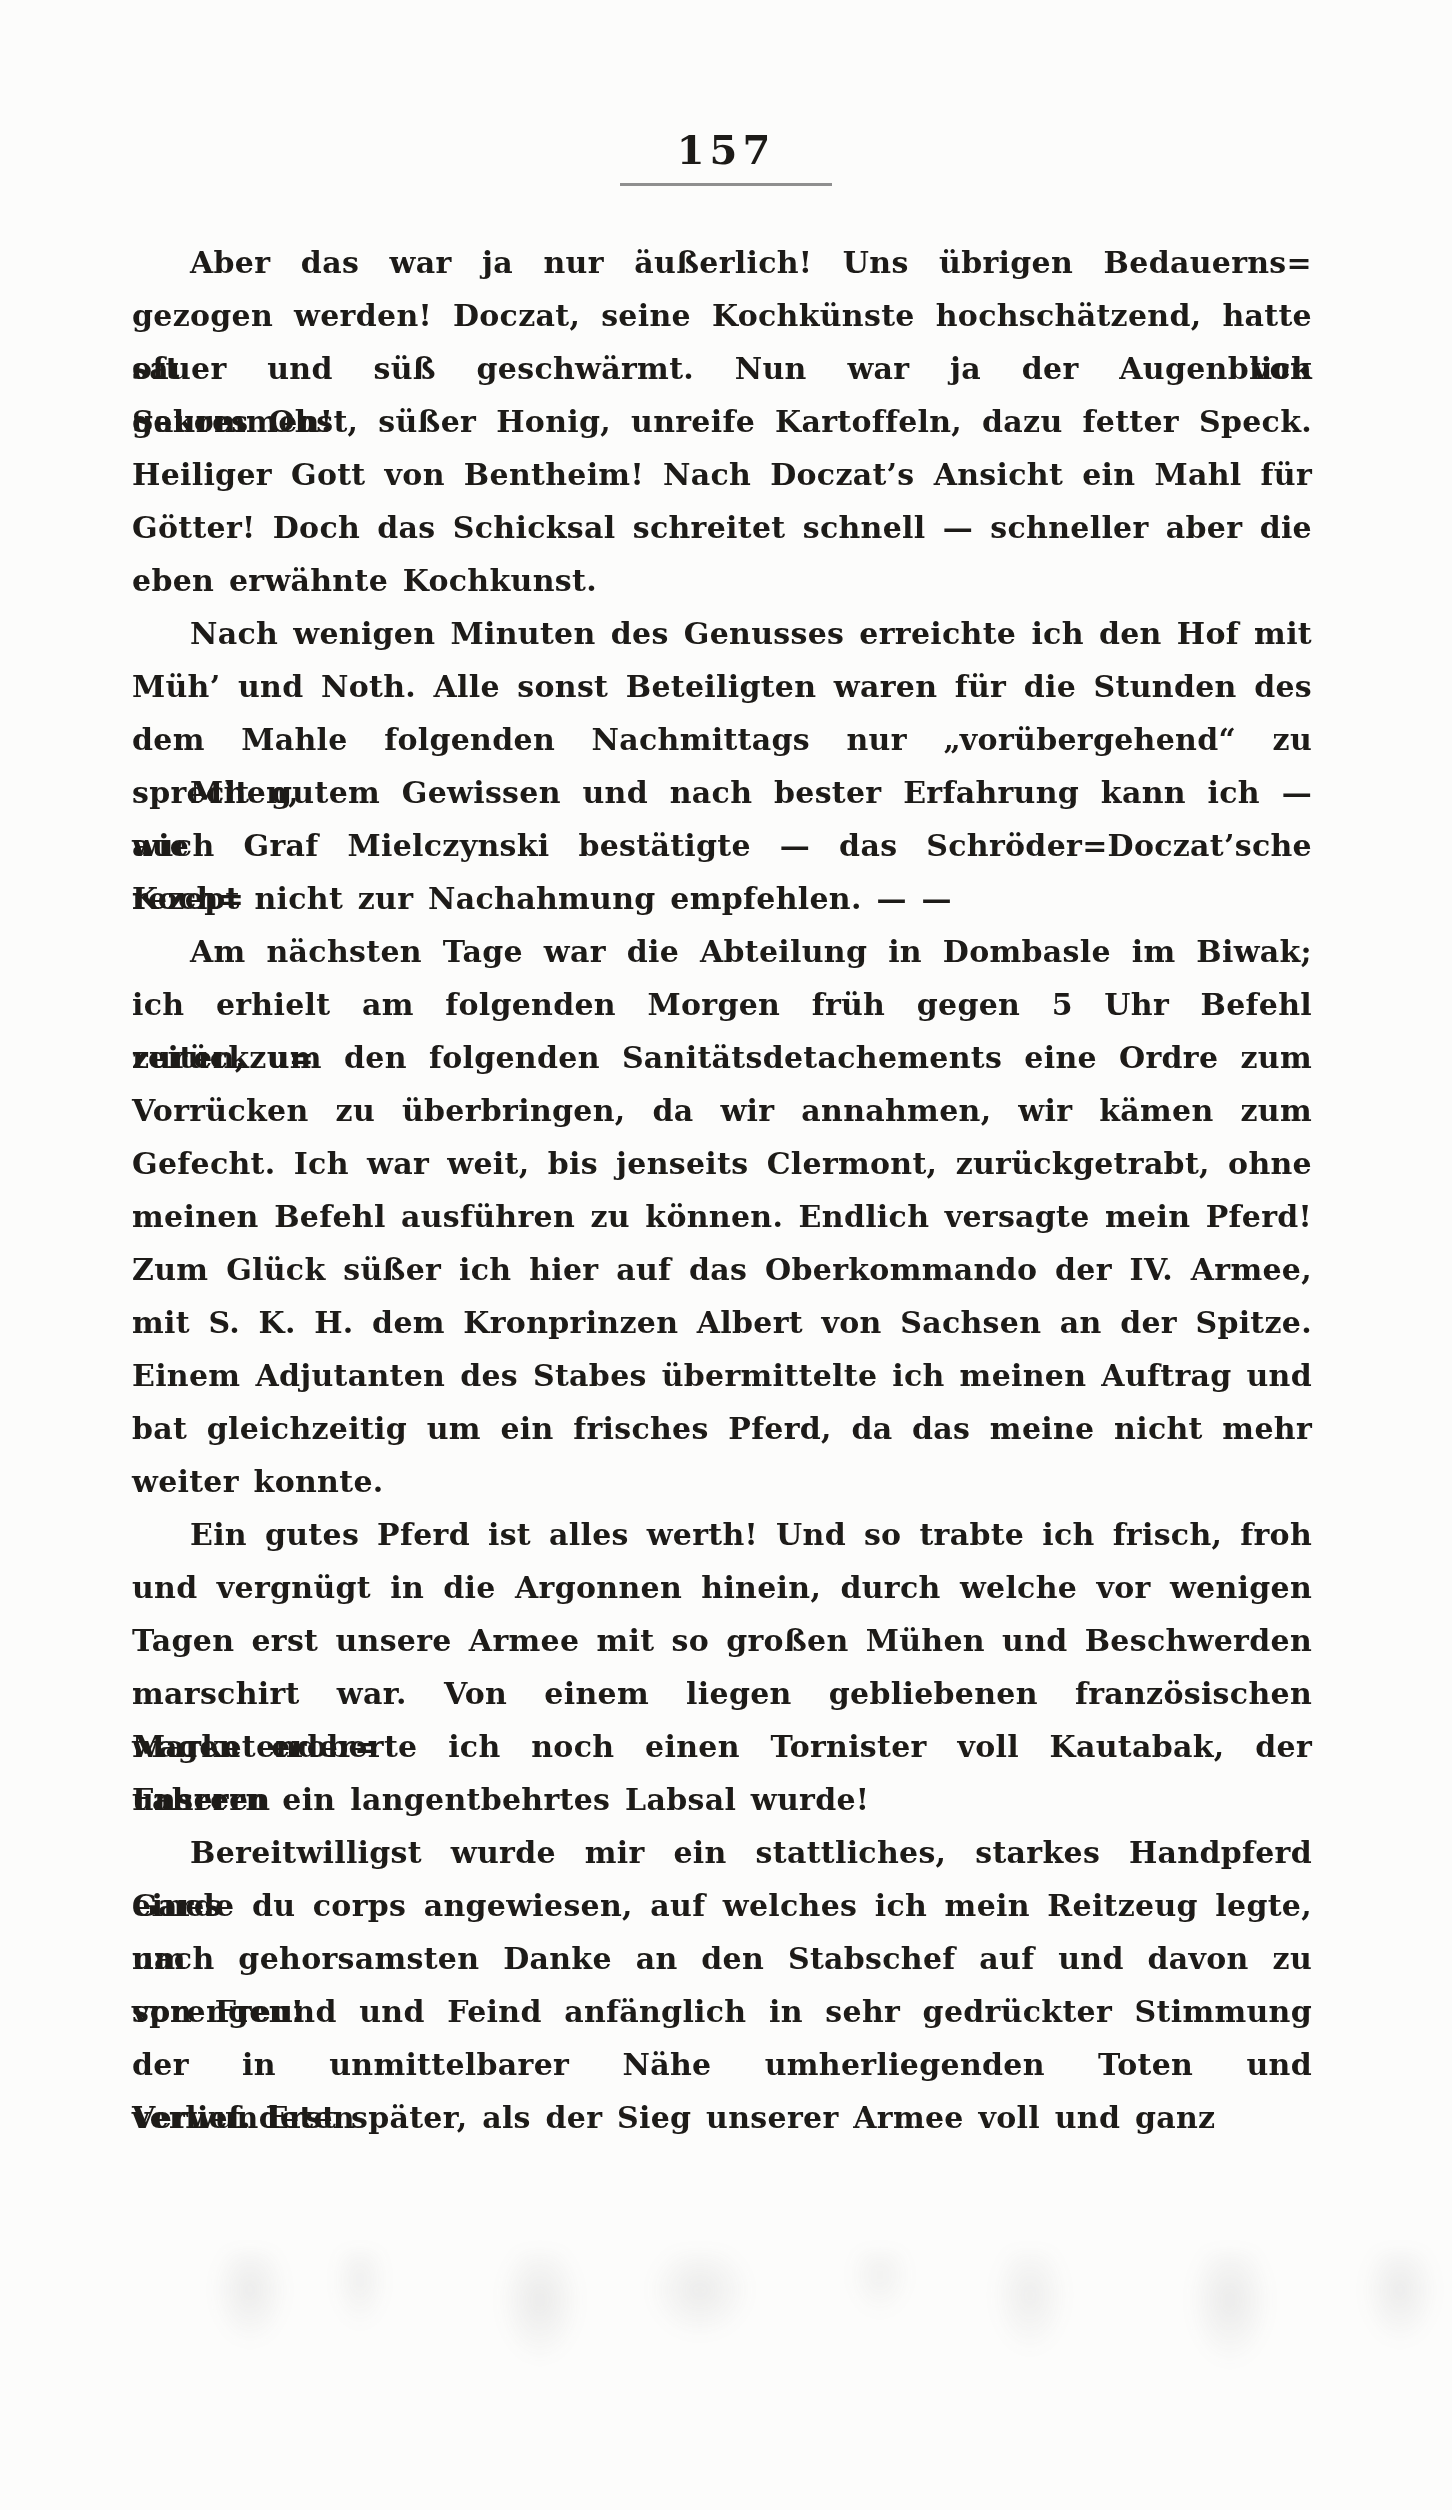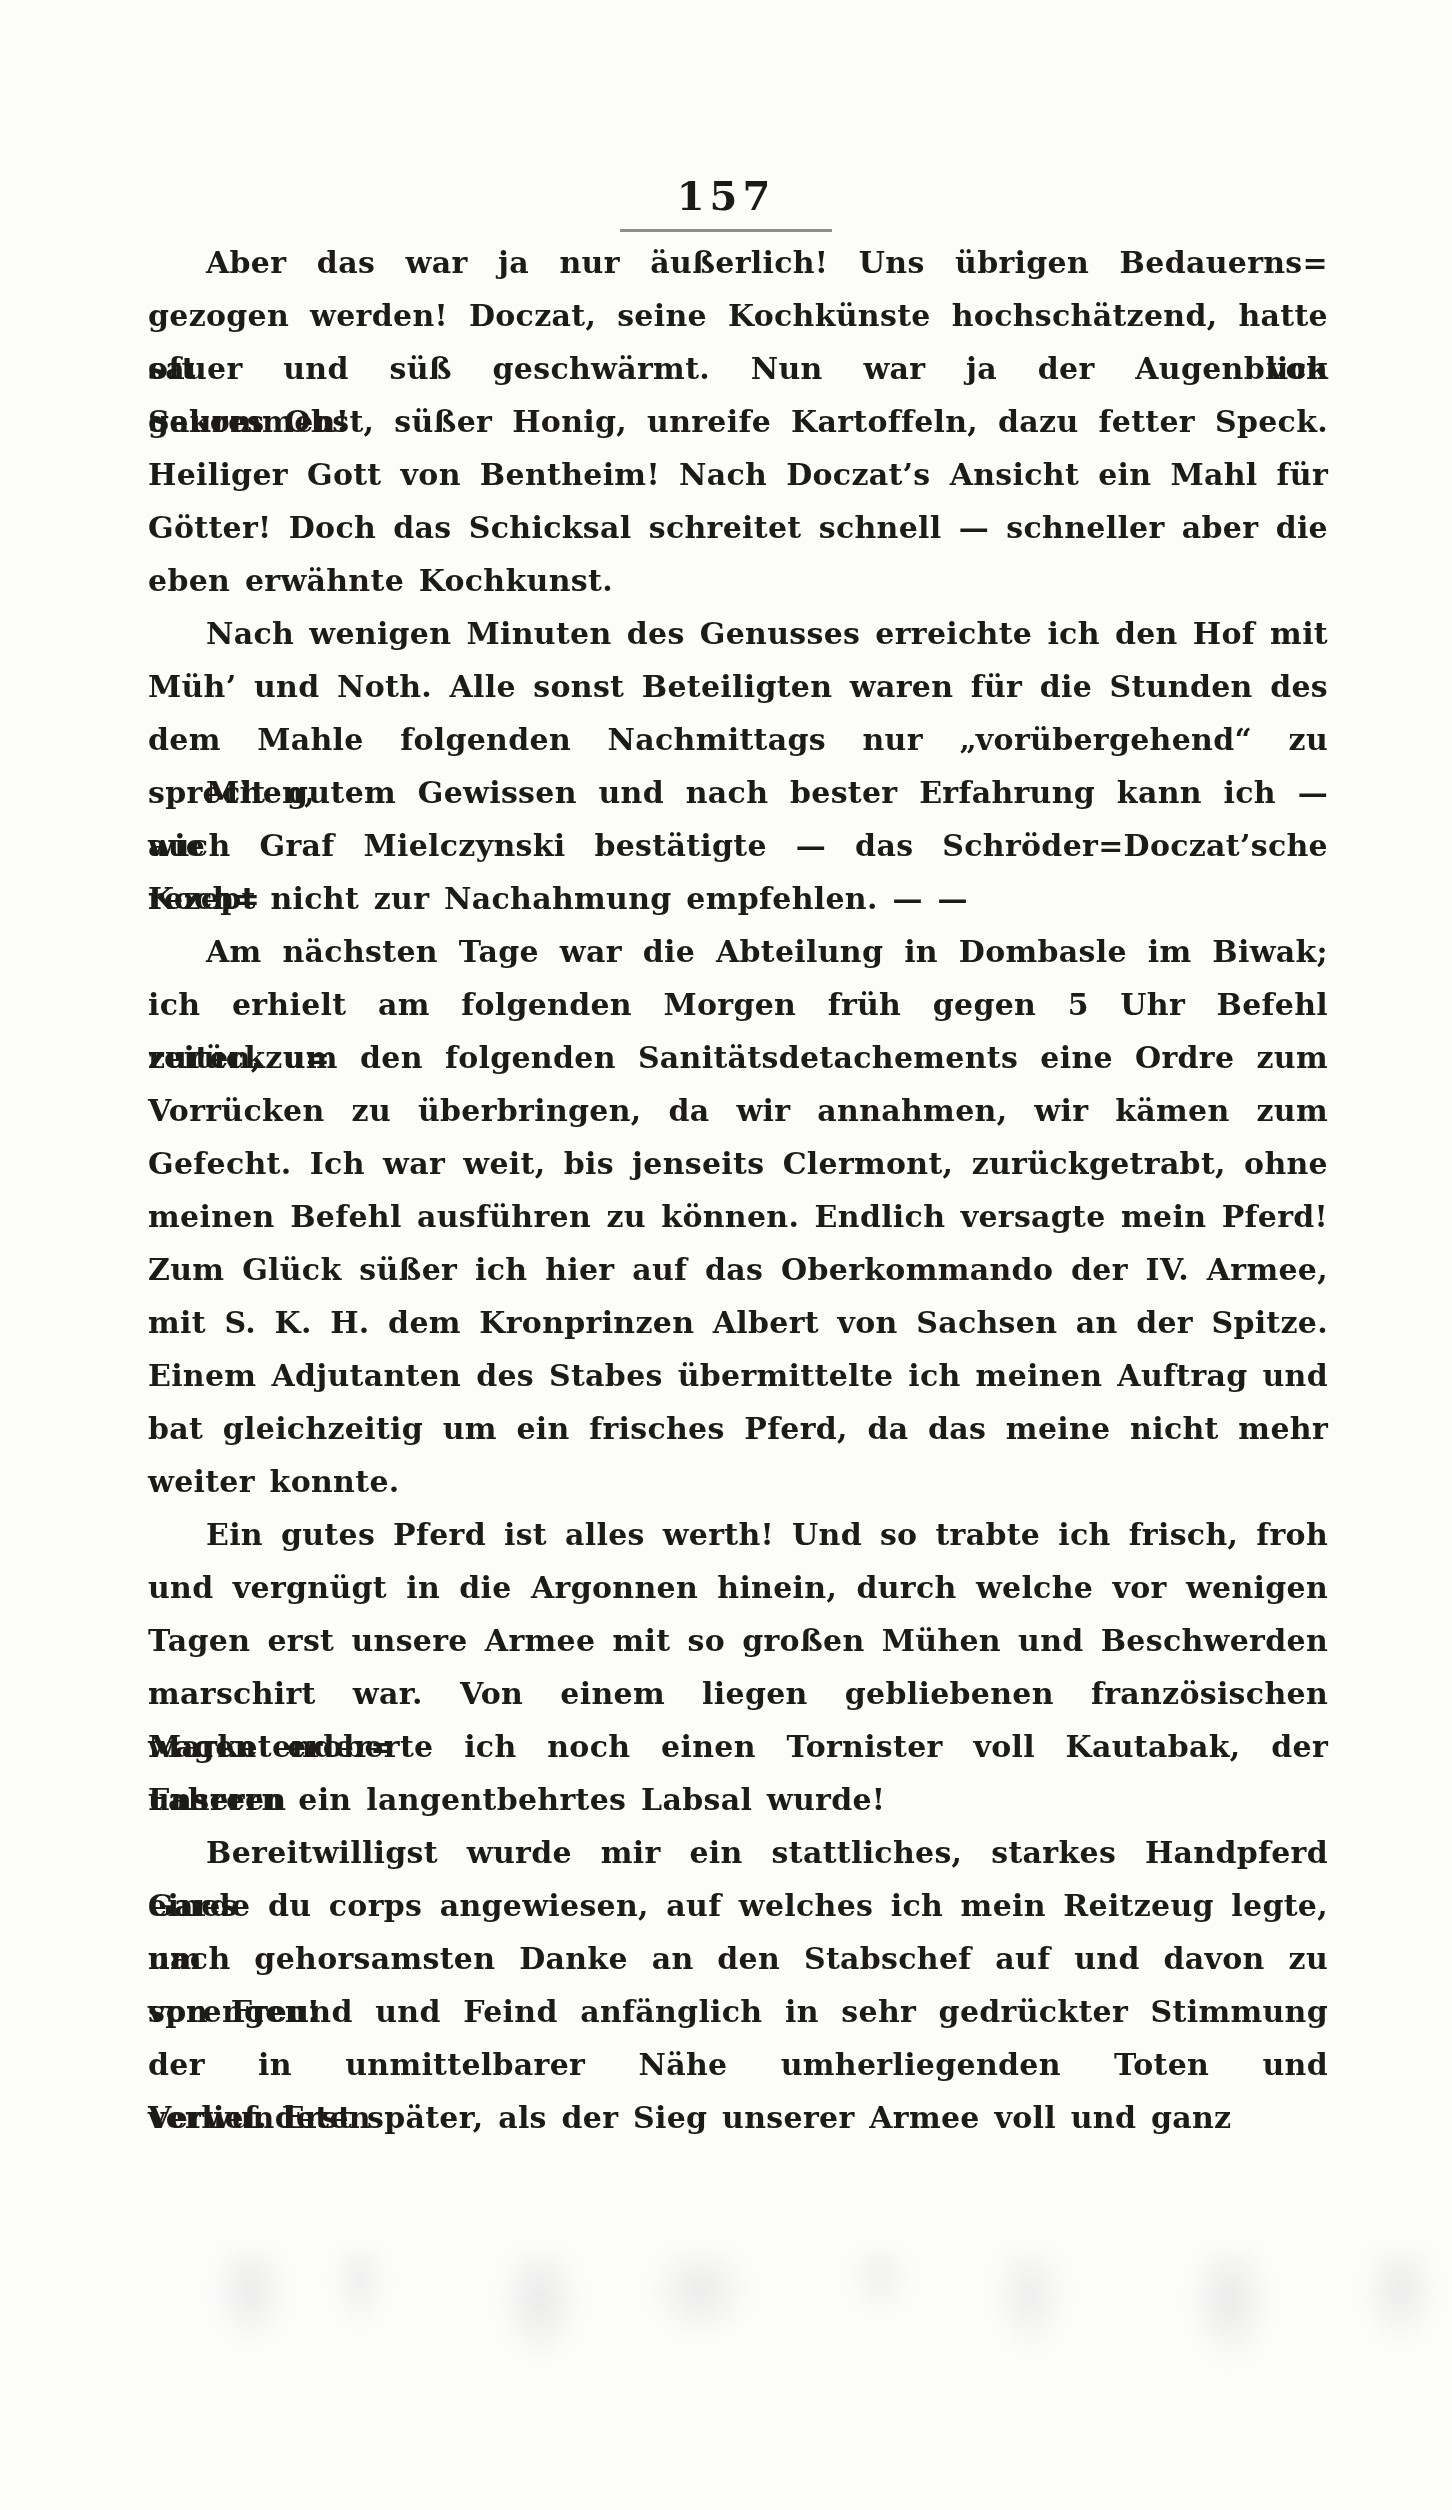--- a/index.html
+++ b/index.html
@@ -23,32 +23,31 @@
     left: 0;
     width: 100%;
     text-align: center;
   }
   .page-number {
     display: inline-block;
     font-size: 40px;
     font-weight: 700;
     letter-spacing: 5px;
     color: var(--ink);
-    margin-top: 46px;
   }
   .header-rule {
     width: 212px;
     height: 3px;
     background: var(--rule);
     margin: 10px auto 0 auto;
   }
   .text-block {
     position: absolute;
     top: 236px;
-    left: 148px;
+    left: 132px;
     width: 1180px;
   }
   .paragraph { margin: 0; padding: 0; }
   .line {
     font-size: 30px;
     font-weight: 700;
     line-height: 53px;
     height: 53px;
     letter-spacing: 0.3px;
     word-spacing: 4px;

